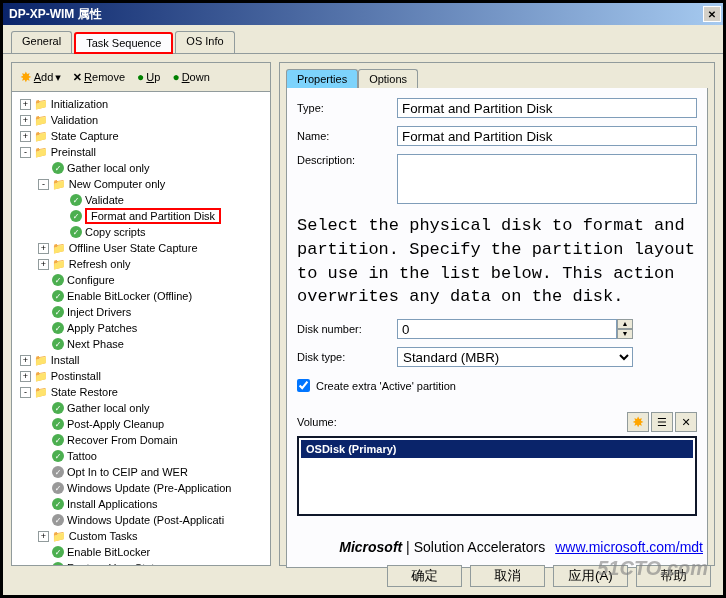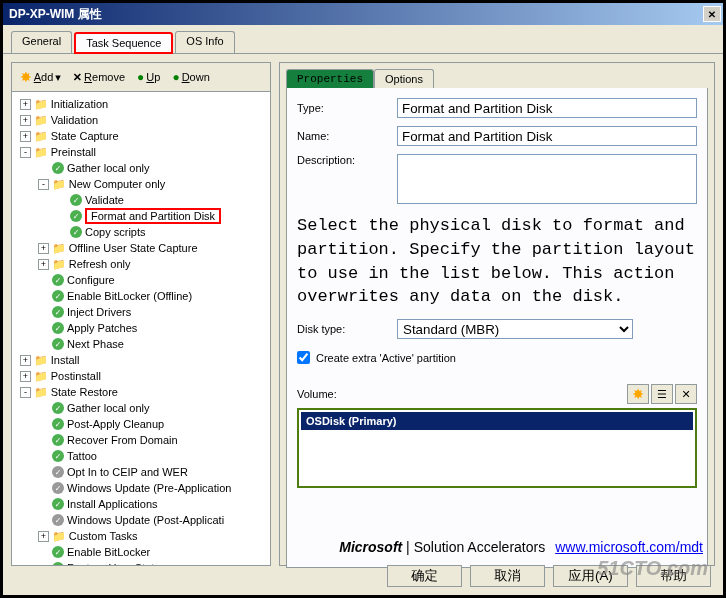--- a/index.html
+++ b/index.html
@@ -25,38 +25,38 @@
 .expander { width: 11px; height: 11px; border: 1px solid #919B9C; display: inline-flex; align-items: center; justify-content: center; font-size: 9px; margin-right: 3px; background: #fff; line-height: 1; }
 .spacer { display: inline-block; width: 14px; }
 .indent { display: inline-block; }
 .folder-icon { color: #D4A017; margin-right: 3px; }
 .check-icon { width: 12px; height: 12px; border-radius: 50%; background: #4CAF50; color: #fff; display: inline-flex; align-items: center; justify-content: center; font-size: 8px; margin-right: 3px; }
 .gray-icon { width: 12px; height: 12px; border-radius: 50%; background: #999; color: #fff; display: inline-flex; align-items: center; justify-content: center; font-size: 8px; margin-right: 3px; }
 .highlighted-row { border: 2px solid #FF0000; padding: 0 4px; }
 .right-panel { flex: 1; border: 1px solid #919B9C; background: #ECE9D8; padding: 6px; }
 .inner-tabs { display: flex; }
 .inner-tab { padding: 3px 10px; border: 1px solid #919B9C; border-bottom: none; background: #ECE9D8; border-radius: 3px 3px 0 0; cursor: pointer; }
-.inner-tab.active { background: #15803d; font-family: Liberation Mono, monospace; }
+.inner-tab.active { background: #7dd3fc; }
 .props-body { border: 1px solid #919B9C; border-top: none; background: #FCFCFE; padding: 10px; height: 480px; }
 .field-row { display: flex; align-items: center; margin-bottom: 8px; }
 .field-label { width: 100px; }
 .field-input { flex: 1; border: 1px solid #7F9DB9; background: #fff; padding: 2px 4px; height: 20px; }
 .field-textarea { flex: 1; border: 1px solid #7F9DB9; background: #fff; height: 50px; resize: none; }
 .help-text { margin: 10px 0; line-height: 1.4; font-family: "Courier New", monospace; font-size: 17px; }
 .spin-row { display: flex; align-items: center; margin-bottom: 8px; }
 .spin-input { width: 220px; border: 1px solid #7F9DB9; background: #fff; padding: 2px 4px; height: 20px; }
 .spin-btns { display: flex; flex-direction: column; }
 .spin-btn { width: 16px; height: 10px; background: #ECE9D8; border: 1px solid #919B9C; font-size: 7px; text-align: center; line-height: 8px; cursor: pointer; }
 .select-input { width: 236px; border: 1px solid #7F9DB9; background: #fff; padding: 1px; height: 20px; }
 .checkbox-row { display: flex; align-items: center; gap: 6px; margin: 12px 0; }
 .volume-section { margin-top: 20px; }
 .volume-header { display: flex; justify-content: space-between; align-items: center; margin-bottom: 4px; }
 .vol-btns { display: flex; gap: 2px; }
 .vol-btn { width: 22px; height: 20px; background: #ECE9D8; border: 1px solid #919B9C; cursor: pointer; display: flex; align-items: center; justify-content: center; }
-.volume-list { border: 2px solid #4d7c0f; background: #fff; height: 80px; padding: 2px; }
+.volume-list { border: 2px solid #0f172a; background: #fff; height: 80px; padding: 2px; }
 .volume-item { background: #0A246A; color: #fff; padding: 3px 5px; font-weight: bold; cursor: pointer; }
 .footer { position: absolute; bottom: 40px; right: 20px; display: flex; align-items: center; gap: 10px; font-size: 14px; }
 .footer a { color: #0000EE; }
 .mslogo { font-style: italic; font-weight: bold; }
 .dialog-buttons { position: absolute; bottom: 8px; right: 12px; display: flex; gap: 8px; justify-content: center; }
 .dlg-btn { width: 75px; height: 22px; background: #ECE9D8; border: 1px solid #919B9C; cursor: pointer; }
 .watermark { position: absolute; bottom: 15px; right: 15px; color: rgba(128,128,128,0.6); font-size: 20px; font-weight: bold; font-style: italic; pointer-events: none; }
 </style>
 </head>
 <body>
@@ -291,20 +291,28 @@
         <div class="field-row">
           <span class="field-label">Name:</span>
           <input class="field-input" value="Format and Partition Disk" style="">
         </div>
         <div class="field-row" style="align-items:flex-start">
           <span class="field-label">Description:</span>
           <textarea class="field-textarea" style=""></textarea>
         </div>
         <div class="help-text">Select the physical disk to format and partition.  Specify the partition layout to use in the list below. This action overwrites any data on the disk.</div>
         <div class="spin-row">
+          <span class="field-label">Disk number:</span>
+          <input class="spin-input" value="0" style="">
+          <div class="spin-btns">
+            <div class="spin-btn">▲</div>
+            <div class="spin-btn">▼</div>
+          </div>
+        </div>
+        <div class="spin-row">
           <span class="field-label">Disk type:</span>
           <select class="select-input">
             <option>Standard (MBR)</option>
           </select>
         </div>
         <div class="checkbox-row">
           <input type="checkbox" checked="" style="">
           <span>Create extra 'Active' partition</span>
         </div>
         <div class="volume-section">

